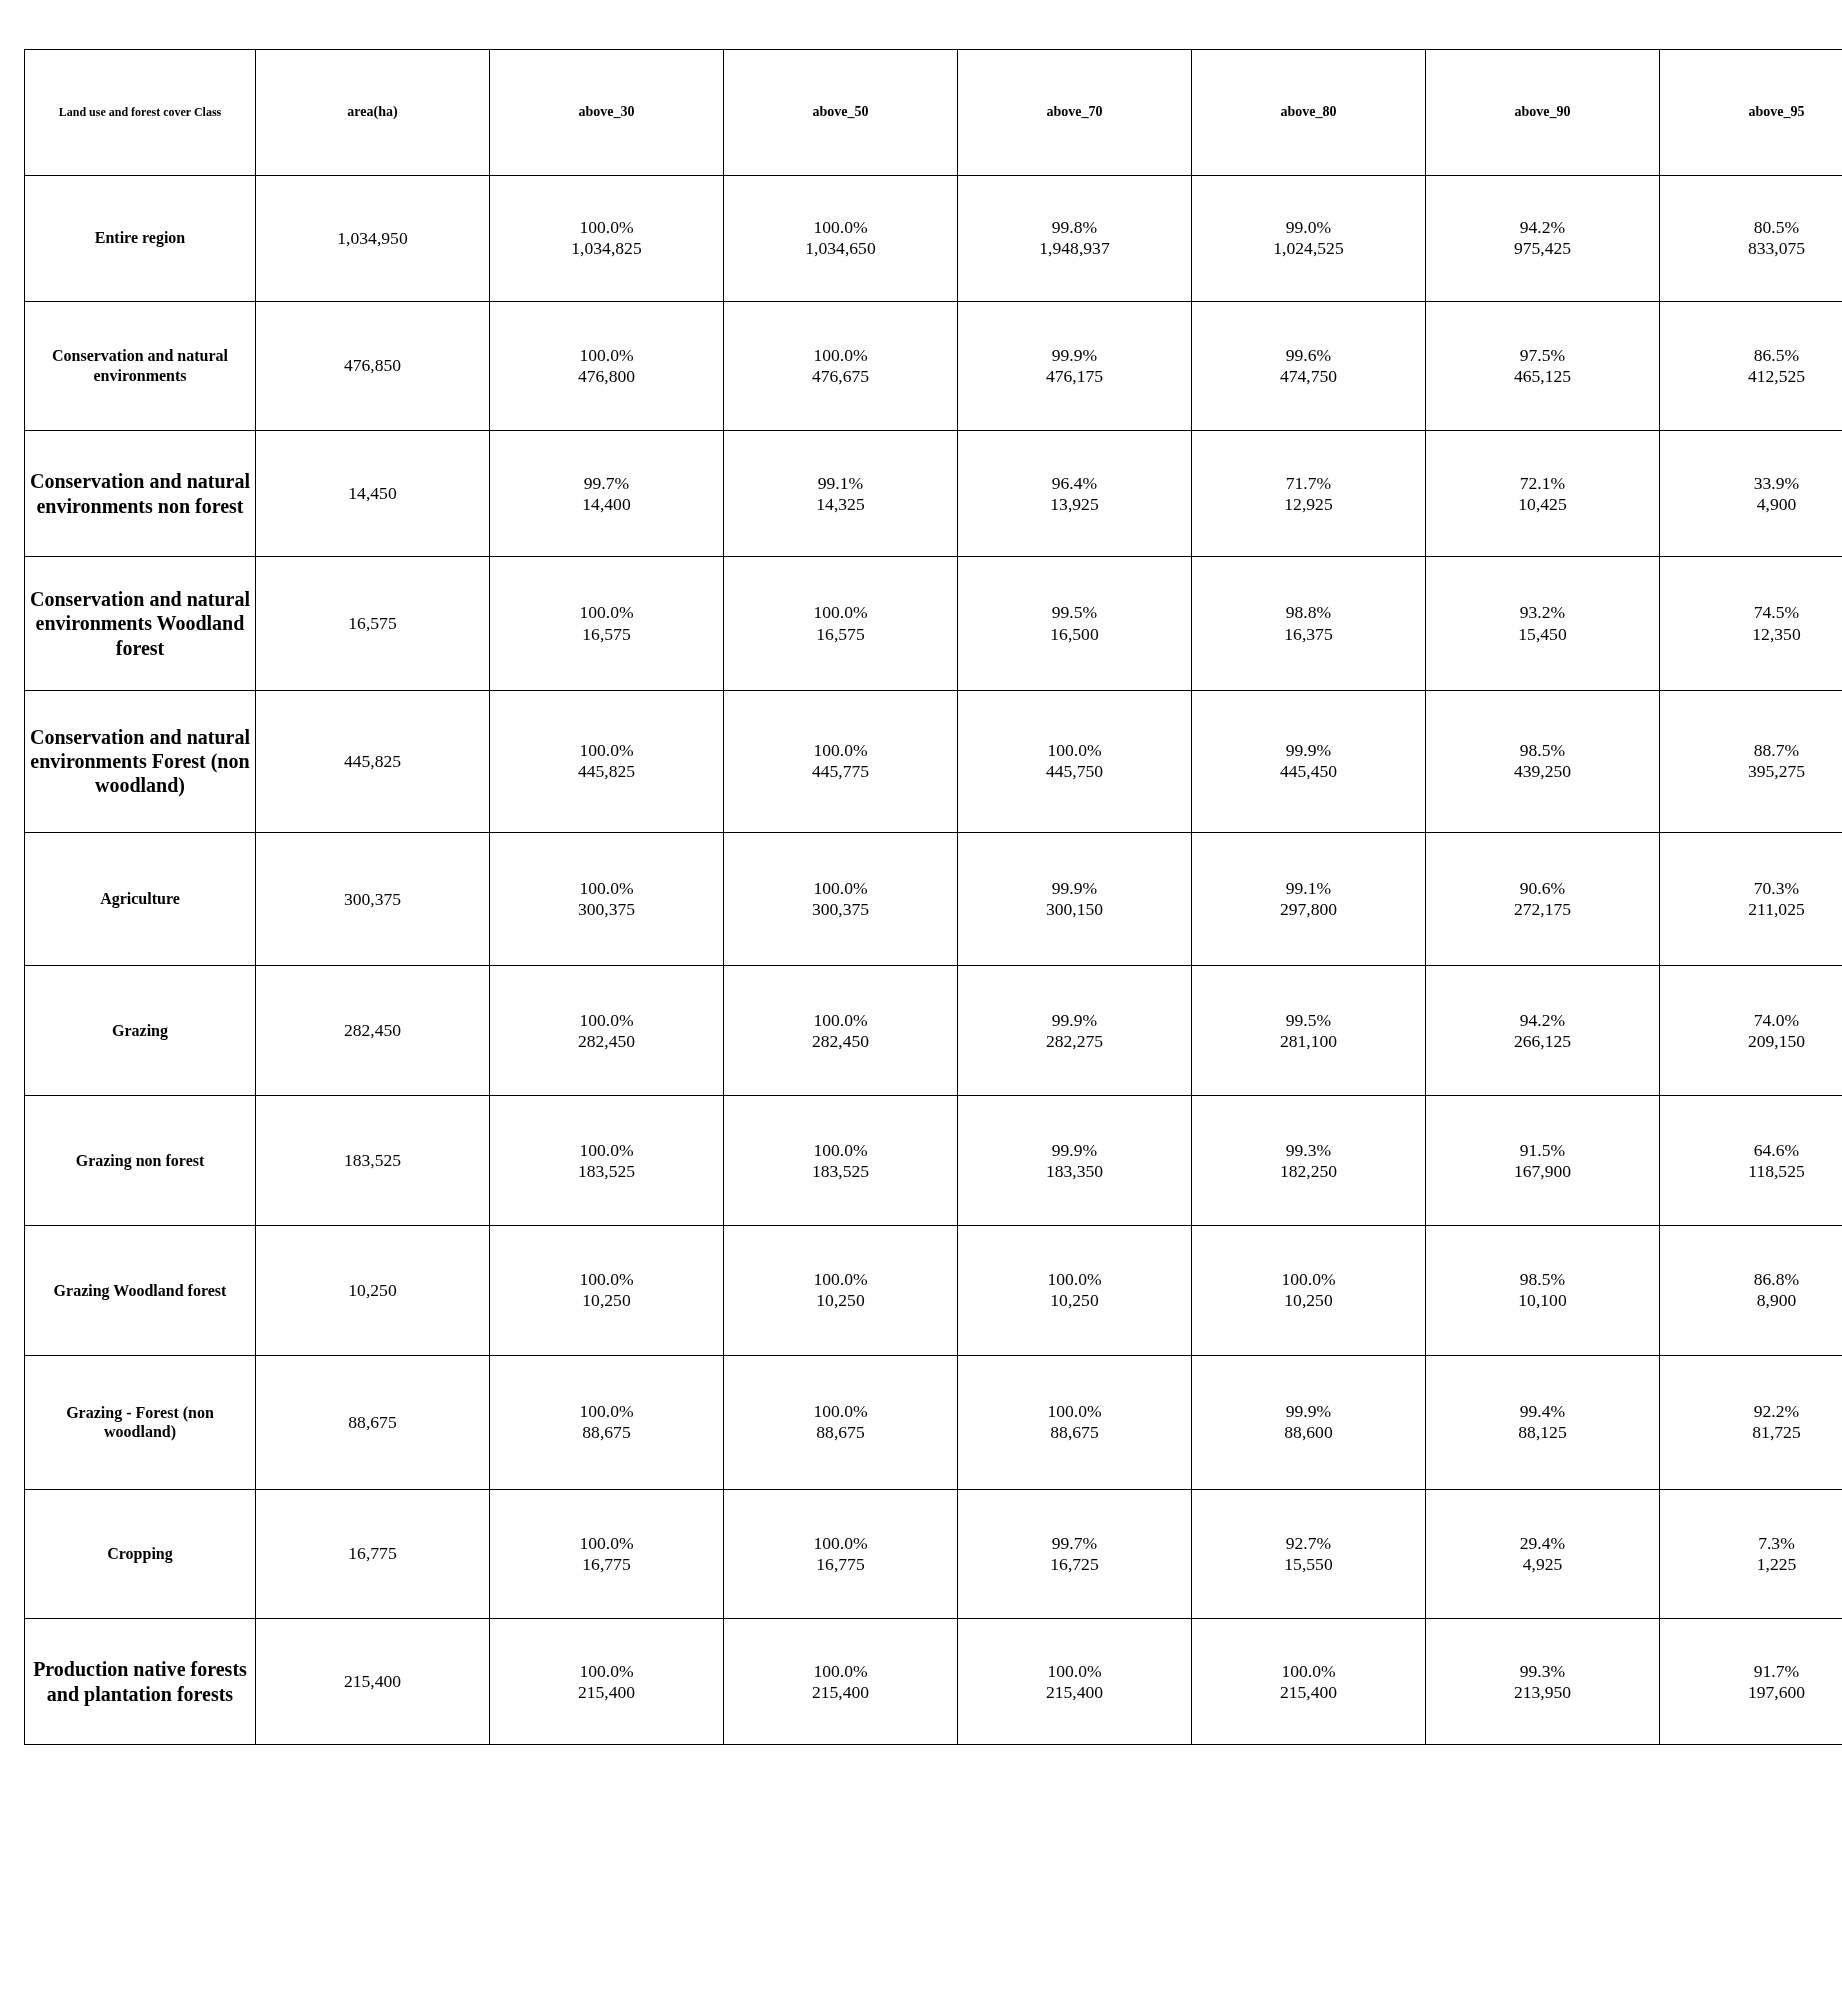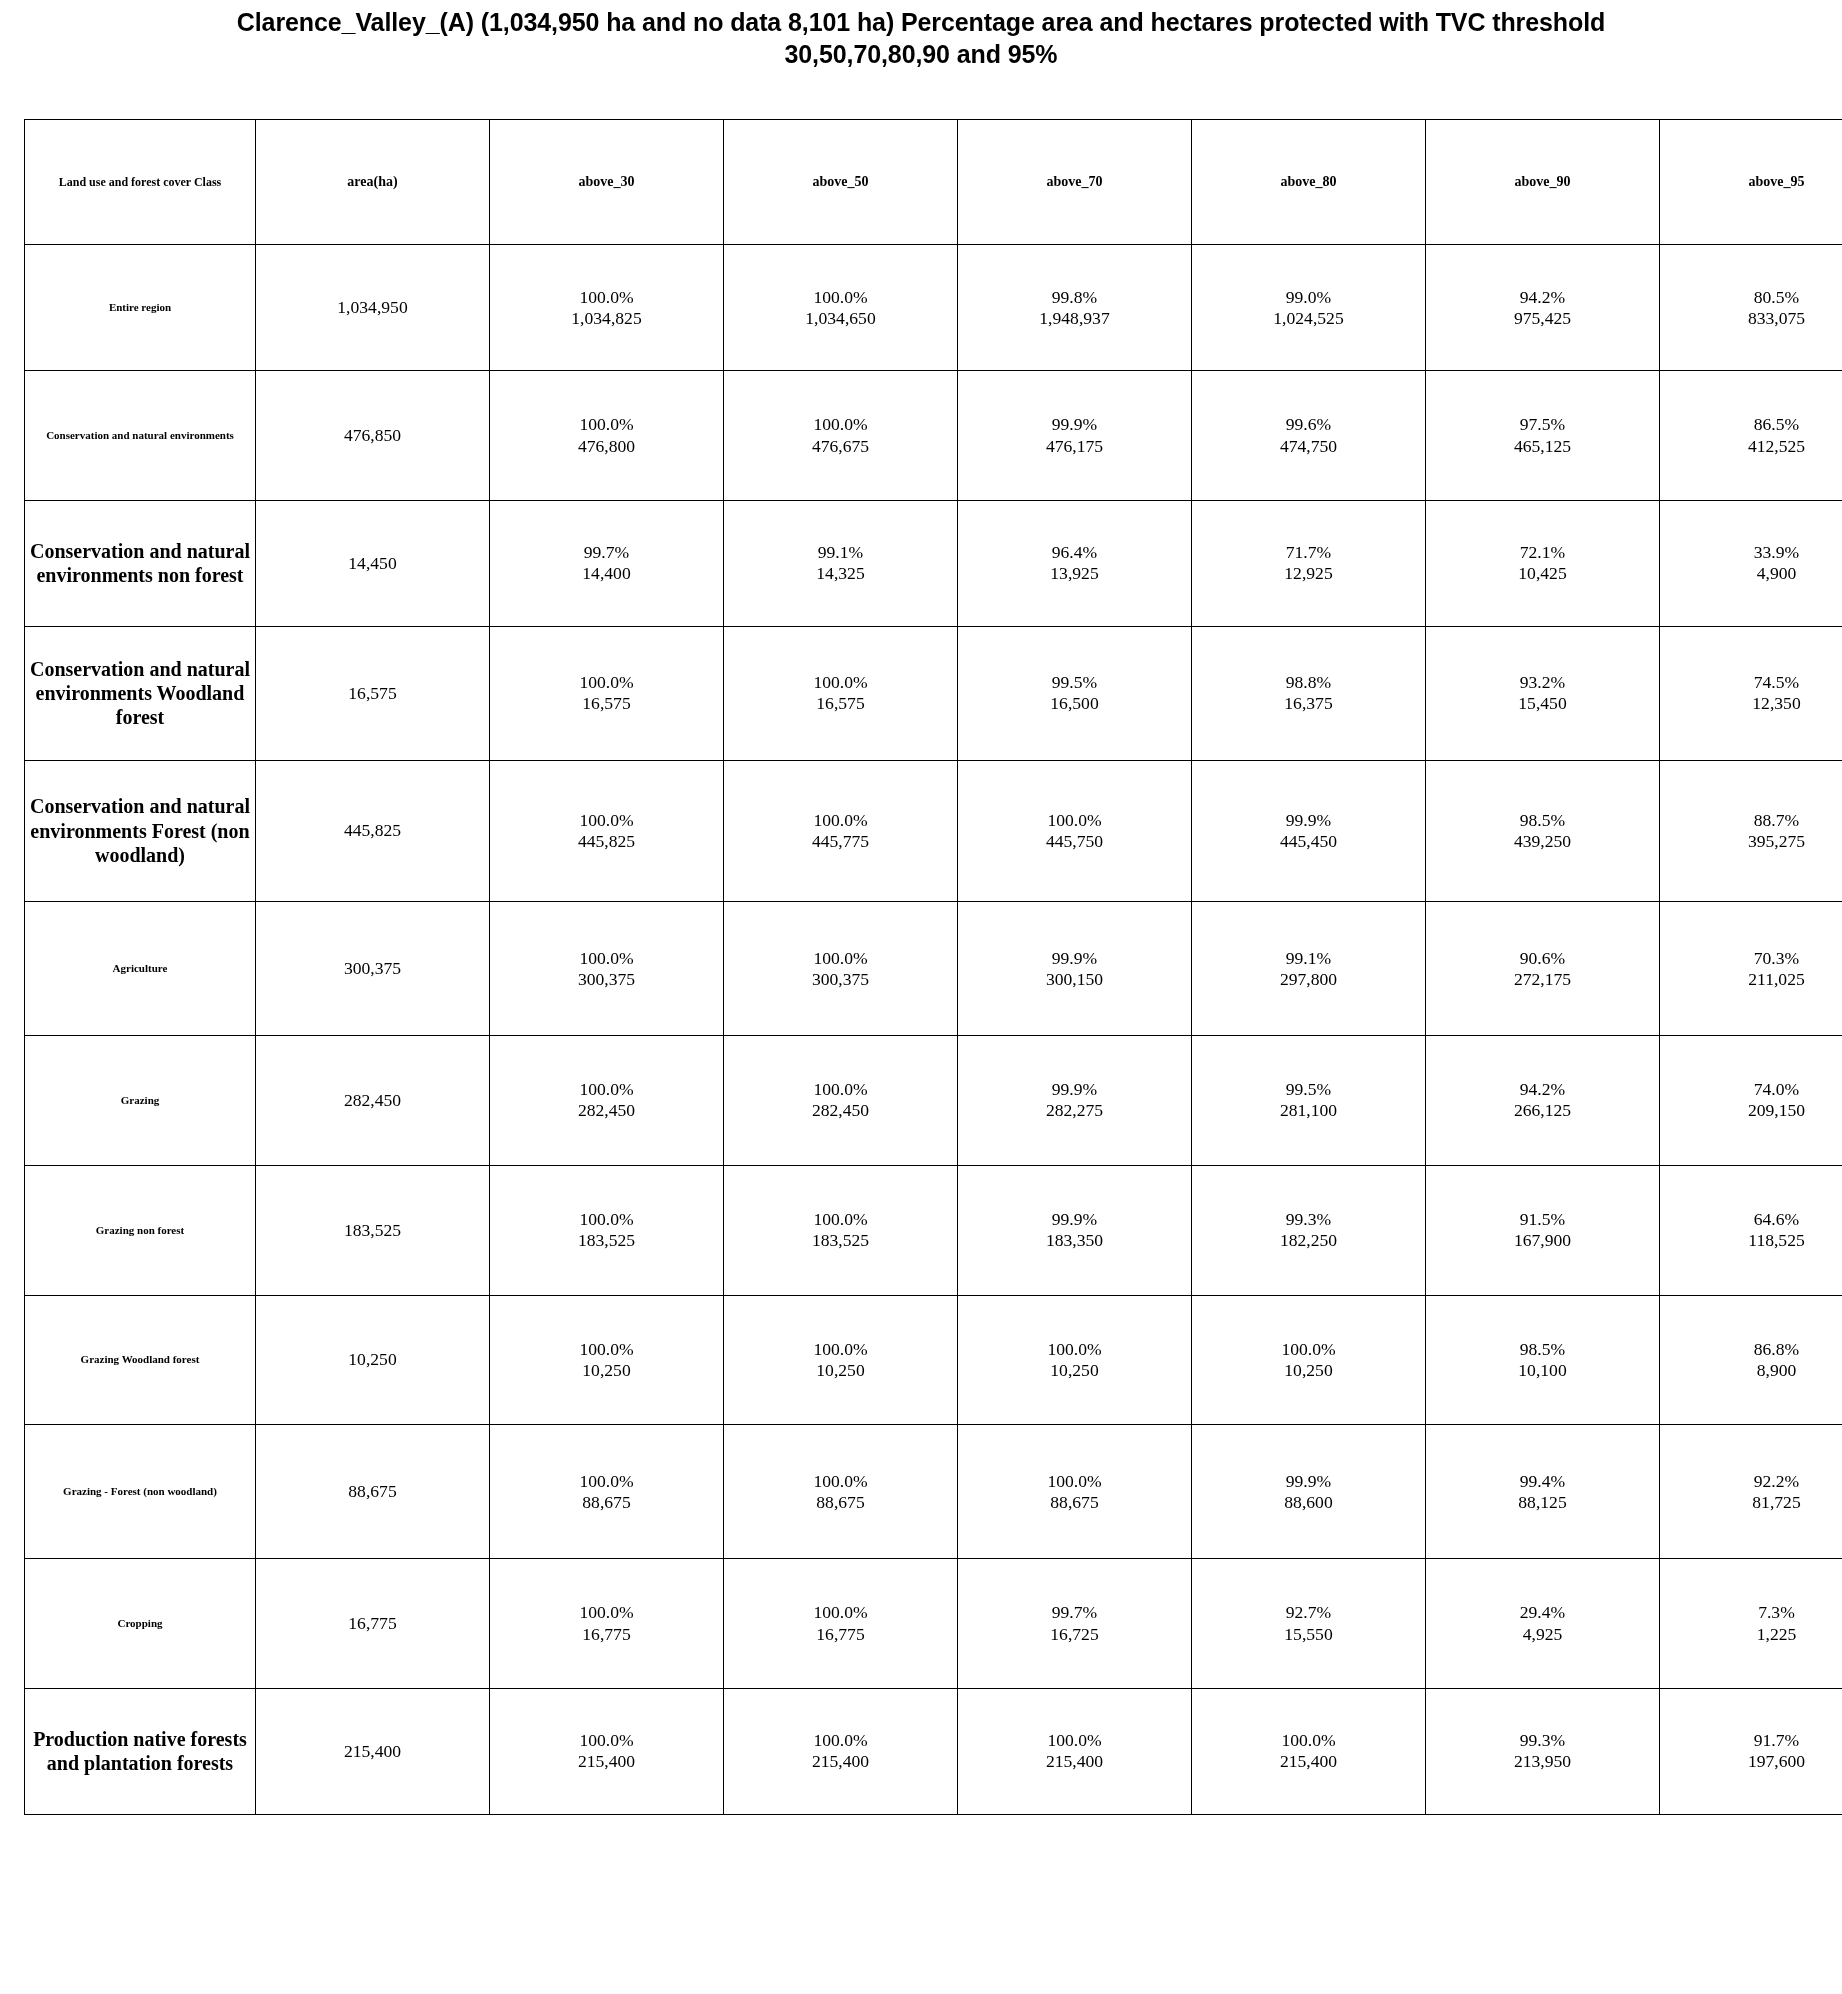--- a/index.html
+++ b/index.html
@@ -58,21 +58,21 @@
     font-size: 12px;
   }
   tbody td {
     height: 127px;
     padding: 2.4px 4.8px;
     font-size: 17.6px;
     line-height: 1.2;
   }
   tbody td.label {
     font-weight: bold;
-    font-size: 11px;
+    font-size: 16px;
     line-height: 1.22;
   }
   tbody td.label.small {
     font-size: 20px;
   }
   .val .pct { display: block; }
   .val .ha { display: block; }
   
   tr.r-0 td { height: 120px; }
   tr.r-1 td { height: 124px; text-align: center; }
@@ -85,21 +85,20 @@
   tr.r-8 td { height: 124px; }
   tr.r-9 td { height: 128px; }
   tr.r-10 td { height: 124px; }
   tr.r-11 td { height: 120px; }
 </style>
 </head>
 <body>
 
 <div class="page">
 
-  <div class="title">Clarence_Valley_(A) (1,034,950 ha and no data 8,101 ha) Percentage area and hectares protected with TVC threshold 30,50,70,80,90 and 95%</div>
 
   <div class="table-wrap">
     <table class="main">
       <colgroup>
         <col class="c0">
           <col class="cx">
           <col class="cx">
           <col class="cx">
           <col class="cx">
           <col class="cx">

